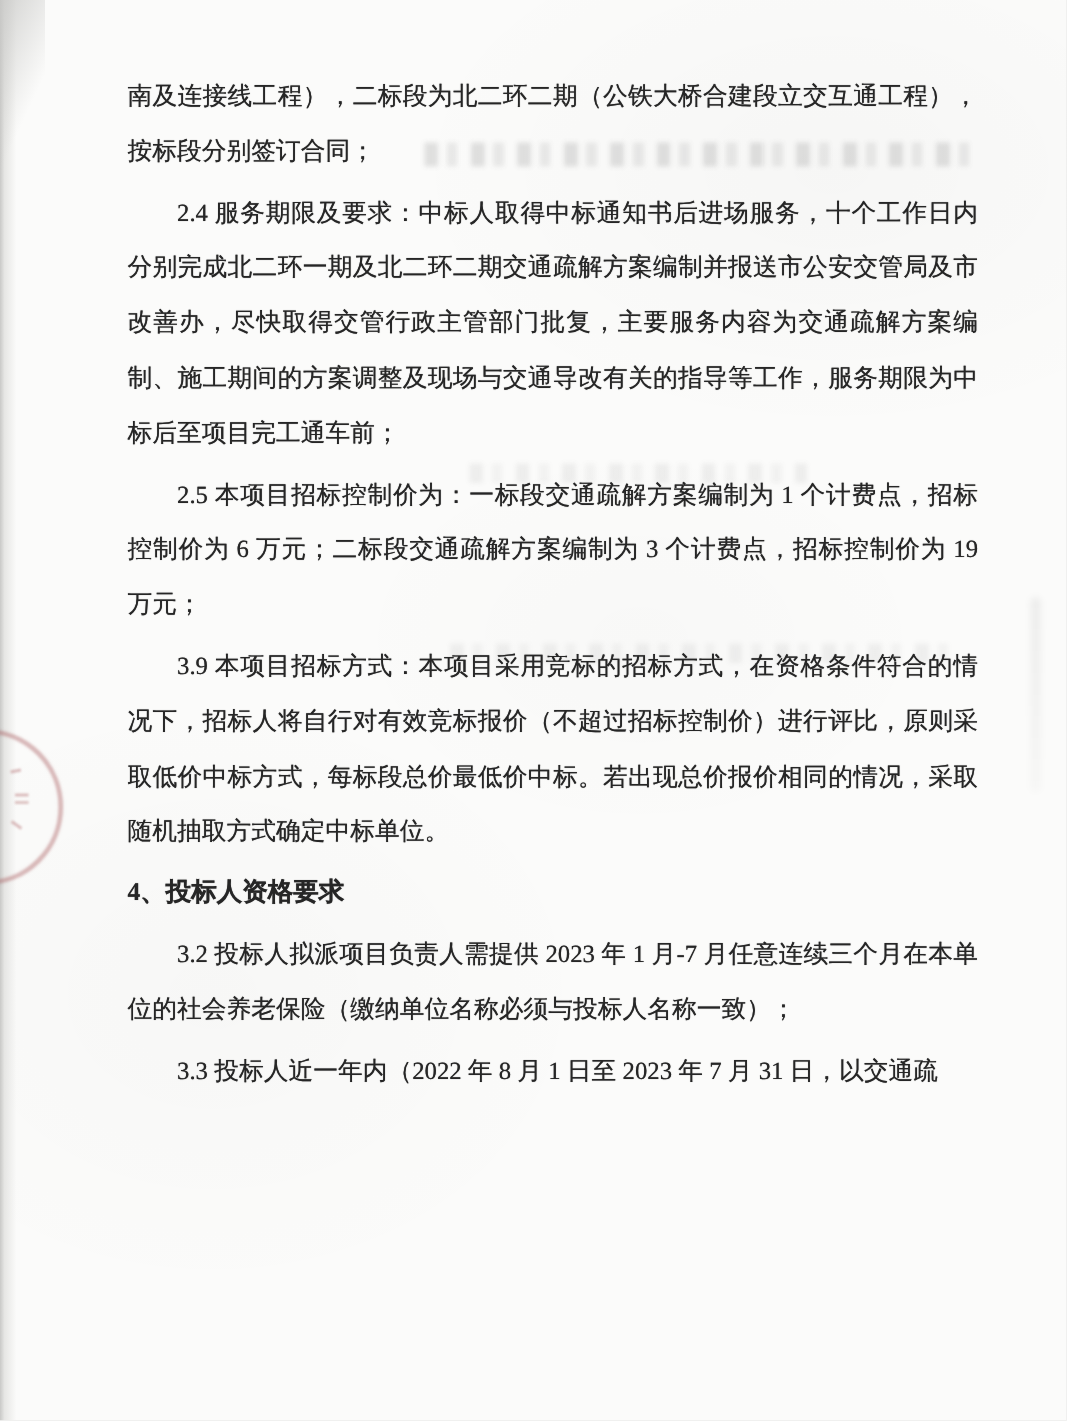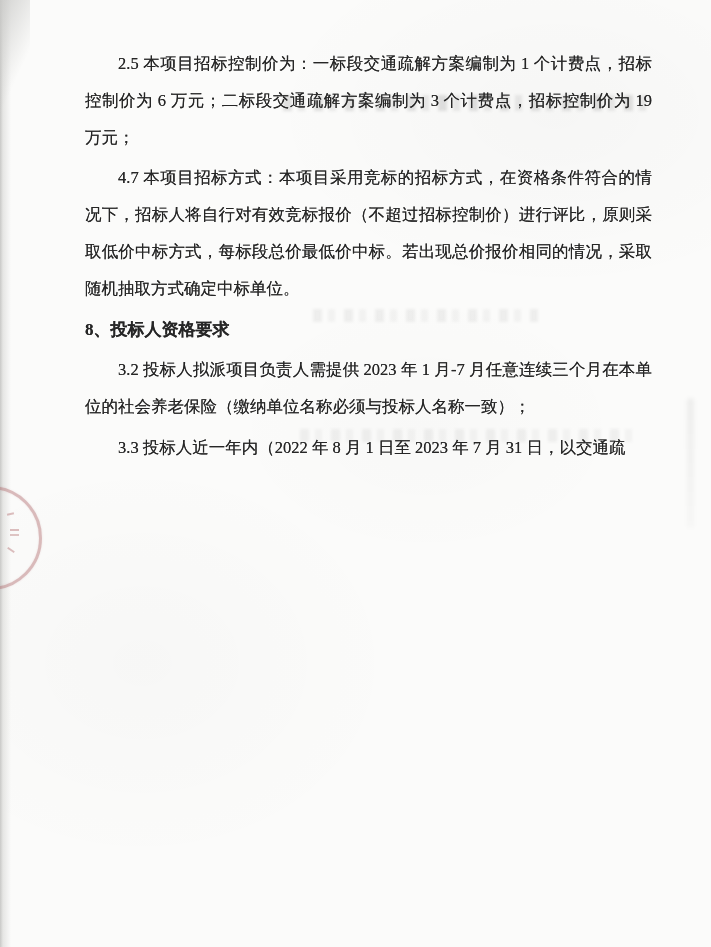--- a/index.html
+++ b/index.html
@@ -74,20 +74,22 @@
     <span class="sm sm1"></span>
     <span class="sm sm2"></span>
     <span class="sm sm3"></span>
   </div>
 
   <div class="ghost g1"></div>
   <div class="ghost g2"></div>
   <div class="ghost g3"></div>
 
   <div class="content">
+    <p>南及连接线工程），二标段为北二环二期（公铁大桥合建段立交互通工程），按标段分别签订合同；</p>
+    <p class="ind">2.4 服务期限及要求：中标人取得中标通知书后进场服务，十个工作日内分别完成北二环一期及北二环二期交通疏解方案编制并报送市公安交管局及市改善办，尽快取得交管行政主管部门批复，主要服务内容为交通疏解方案编制、施工期间的方案调整及现场与交通导改有关的指导等工作，服务期限为中标后至项目完工通车前；</p>
     <p class="ind">2.5 本项目招标控制价为：一标段交通疏解方案编制为 1 个计费点，招标控制价为 6 万元；二标段交通疏解方案编制为 3 个计费点，招标控制价为 19 万元；</p>
-    <p class="ind">4.7 本项目招标方式：本项目采用竞标的招标方式，在资格条件符合的情况下，招标人将自行对有效竞标报价（不超过招标控制价）进行评比，原则采取低价中标方式，每标段总价最低价中标。若出现总价报价相同的情况，采取随机抽取方式确定中标单位。</p>
-    <p class="sec">8、投标人资格要求</p>
+    <p class="ind">3.9 本项目招标方式：本项目采用竞标的招标方式，在资格条件符合的情况下，招标人将自行对有效竞标报价（不超过招标控制价）进行评比，原则采取低价中标方式，每标段总价最低价中标。若出现总价报价相同的情况，采取随机抽取方式确定中标单位。</p>
+    <p class="sec">4、投标人资格要求</p>
     <p class="ind">3.2 投标人拟派项目负责人需提供 2023 年 1 月-7 月任意连续三个月在本单位的社会养老保险（缴纳单位名称必须与投标人名称一致）；</p>
     <p class="ind">3.3 投标人近一年内（2022 年 8 月 1 日至 2023 年 7 月 31 日，以交通疏</p>
   </div>
 
 </div>
 
 </body></html>

